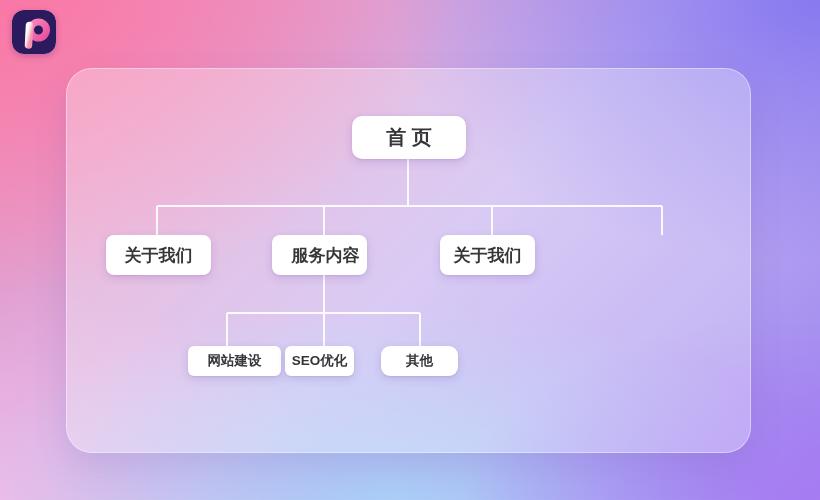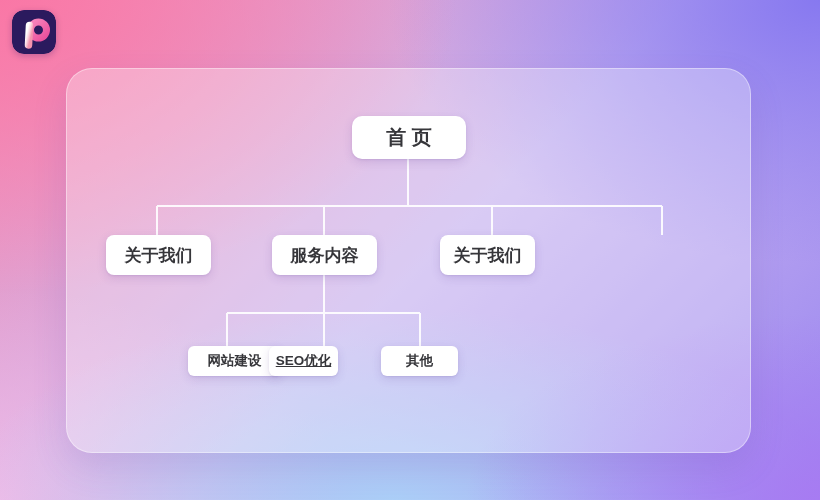--- a/index.html
+++ b/index.html
@@ -61,26 +61,26 @@
   }
   .node-root {
     left: 352px; top: 116px;
     width: 114px; height: 43px;
     font-size: 20px;
     border-radius: 10px;
   }
   .node-l2 { top: 235px; height: 40px; font-size: 17px; }
   .node-l3 { top: 346px; height: 30px; font-size: 13.5px; border-radius: 6px; }
   #node-cases   { left: 106px; width: 105px; }
-  #node-service { left: 272px; width: 105px; }
+  #node-service { left: 272px; width: 83px; padding-left: 12px; }
   #node-about   { left: 440px; width: 95px; }
   #node-contact { left: 610px; width: 103px; }
   #node-web     { left: 188px; width: 93px; }
-  #node-seo     { left: 269px; width: 69px; text-decoration: underline; }
-  #node-other   { left: 381px; width: 77px; }
+  #node-seo     { left: 285px; width: 69px; }
+  #node-other   { left: 381px; width: 77px; border-radius: 9px; }
 </style>
 </head>
 <body>
 
 <div class="stage">
 
   <div class="logo-badge">
     <svg width="44" height="44" viewBox="0 0 44 44" xmlns="http://www.w3.org/2000/svg">
       <defs>
         <linearGradient id="pgStem" x1="0" y1="0" x2="0.2" y2="1">

